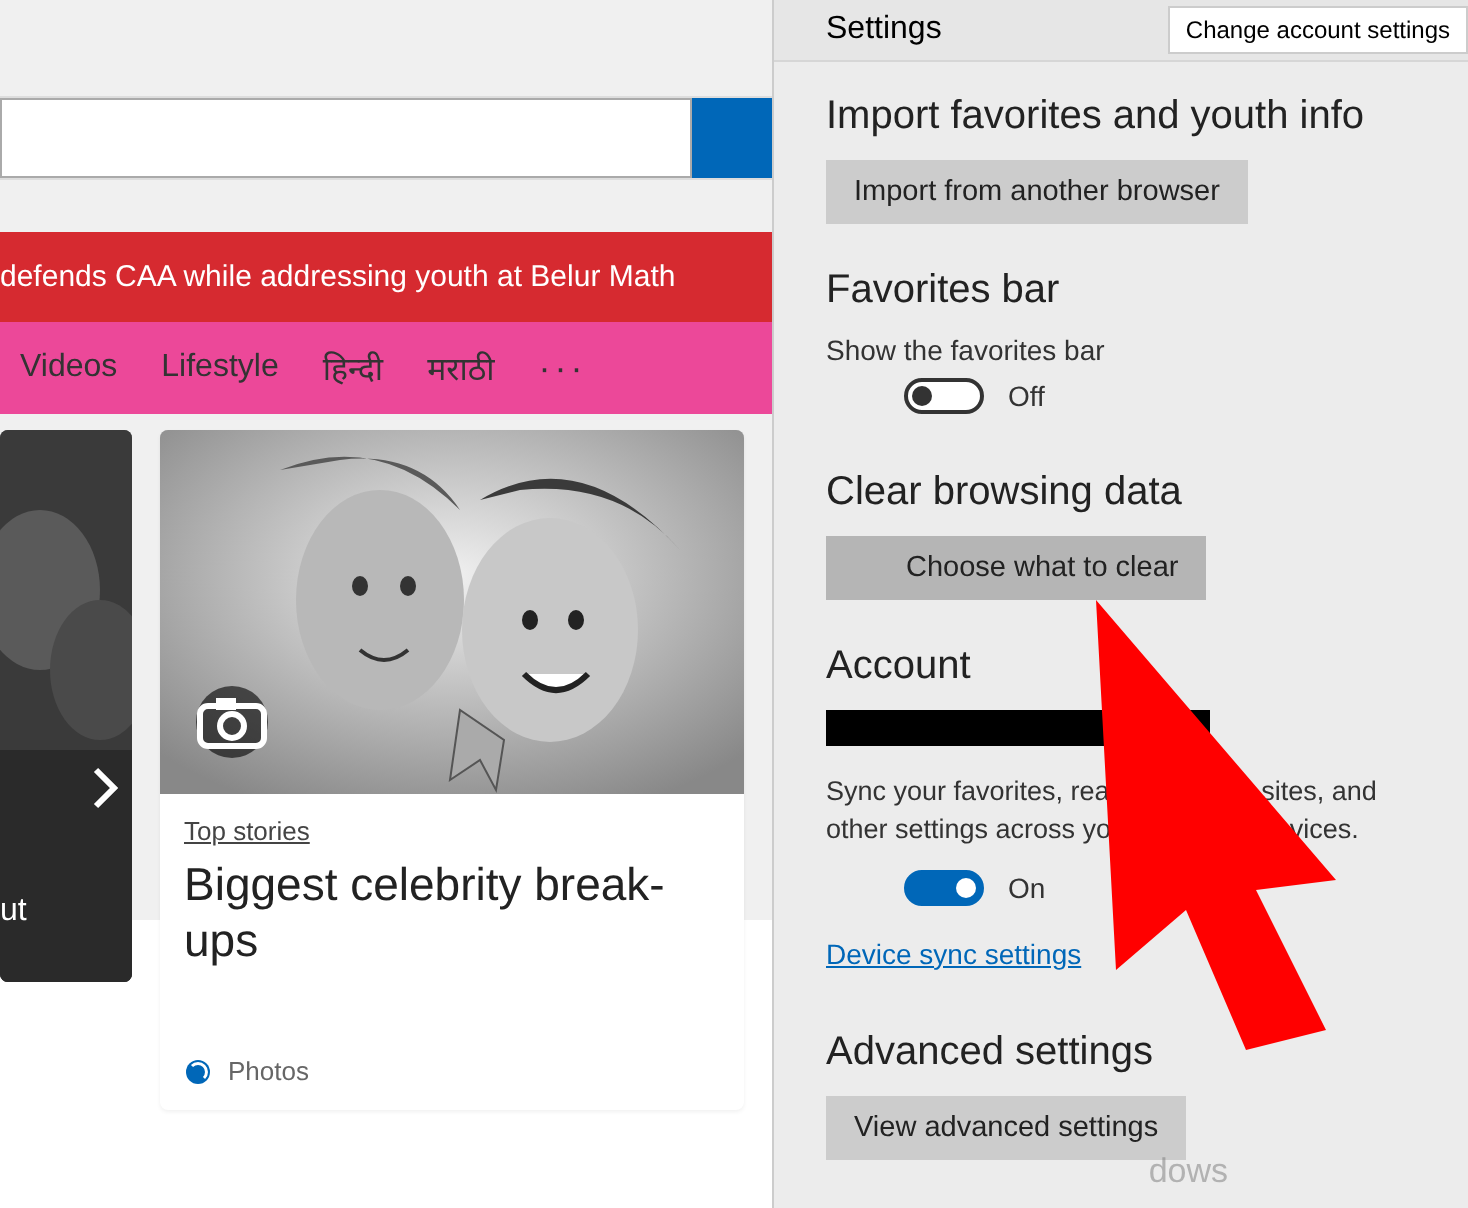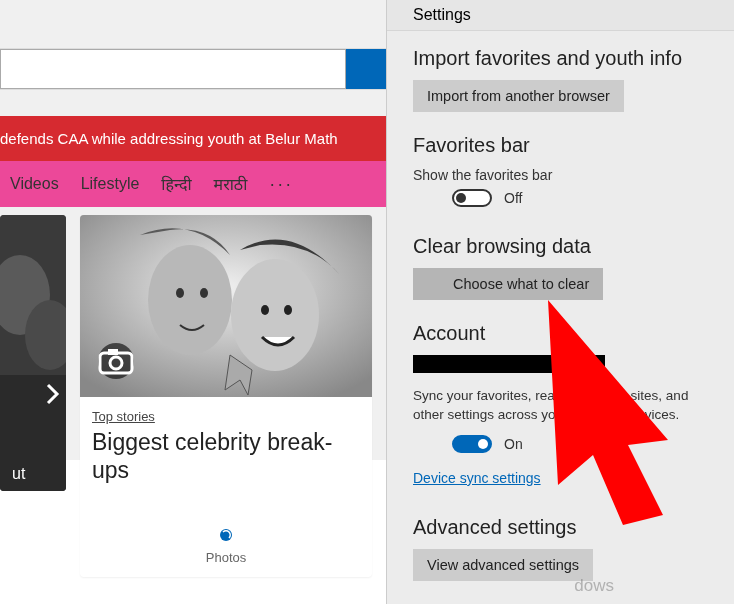--- a/index.html
+++ b/index.html
@@ -14,31 +14,31 @@
 .red-banner { background: #d62a30; color: #fff; padding: 14px 10px 14px 0; font-size: 15px; margin-top: 26px; white-space: nowrap; overflow: hidden; }
 
 .nav-tabs { display: flex; gap: 22px; padding: 12px 10px; background: #ec4899; font-size: 16px; color: #333; align-items: center; }
 .nav-tabs span { cursor: pointer; }
 .more-dots { font-size: 18px; letter-spacing: 2px; }
 
 .content-row { display: flex; gap: 14px; padding: 0 0 0 0; margin-top: 8px; }
 .thumb-left { width: 66px; height: 276px; background: #555; border-radius: 4px; position: relative; overflow: hidden; }
 .thumb-left svg { width: 100%; height: 100%; }
 .thumb-left .arrow { position: absolute; right: 6px; top: 168px; color: #fff; font-size: 22px; }
-.thumb-left .ut-text { position: absolute; left: 0; bottom: 8px; color: #fff; font-size: 16px; padding-left: 12px; }
+.thumb-left .ut-text { position: absolute; left: 0; bottom: 26px; color: #fff; font-size: 16px; padding-left: 0; }
 
 .card { width: 292px; background: #fff; border-radius: 4px; overflow: hidden; box-shadow: 0 1px 2px rgba(0,0,0,0.06); }
 .card-img { width: 100%; height: 182px; position: relative; background: #ccc; }
 .card-img svg { width: 100%; height: 100%; display: block; }
 .cam-icon { position: absolute; left: 18px; bottom: 18px; width: 36px; height: 36px; background: rgba(0,0,0,0.6); border-radius: 50%; display: flex; align-items: center; justify-content: center; color: #fff; font-size: 16px; }
 
 .card-body { padding: 10px 12px 12px 12px; }
 .top-stories-link { color: #444; font-size: 13px; text-decoration: underline; }
 .card-title { font-size: 23px; color: #222; margin-top: 4px; line-height: 1.2; }
-.card-footer { display: flex; align-items: center; gap: 8px; margin-top: 44px; font-size: 13px; color: #666; flex-direction: column; }
+.card-footer { display: flex; align-items: center; gap: 8px; margin-top: 44px; font-size: 13px; color: #666; }
 .msn-icon { width: 14px; height: 14px; }
 
 
 .settings-panel { position: absolute; right: 0; top: 0; width: 348px; height: 604px; background: #ececec; border-left: 1px solid #ccc; padding: 0; }
 .panel-header { display: flex; align-items: center; justify-content: space-between; background: #e6e6e6; border-bottom: 1px solid #d6d6d6; height: 31px; padding-left: 26px; }
 .panel-header-title { font-size: 16px; }
 .change-acct-btn { font-size: 12px; background: #fff; border: 1px solid #ccc; padding: 4px 8px; }
 
 .panel-body { padding: 12px 24px 0 26px; overflow-y: auto; height: calc(100% - 36px); }
 .section-title { font-size: 20px; color: #222; margin-top: 4px; margin-bottom: 10px; }
@@ -146,20 +146,21 @@
           <span>Photos</span>
         </div>
       </div>
     </div>
   </div>
 </div>
 
 <div class="settings-panel">
   <div class="panel-header">
     <div class="panel-header-title">Settings</div>
+    <button class="change-acct-btn">Change account settings</button>
   </div>
   <div class="panel-body">
 
     <div class="section-title">Import favorites and youth info</div>
     <button class="gray-btn">Import from another browser</button>
 
     <div class="spacer-md"></div>
     <div class="section-title">Favorites bar</div>
     <div class="sub-label">Show the favorites bar</div>
     <div class="toggle-row">

